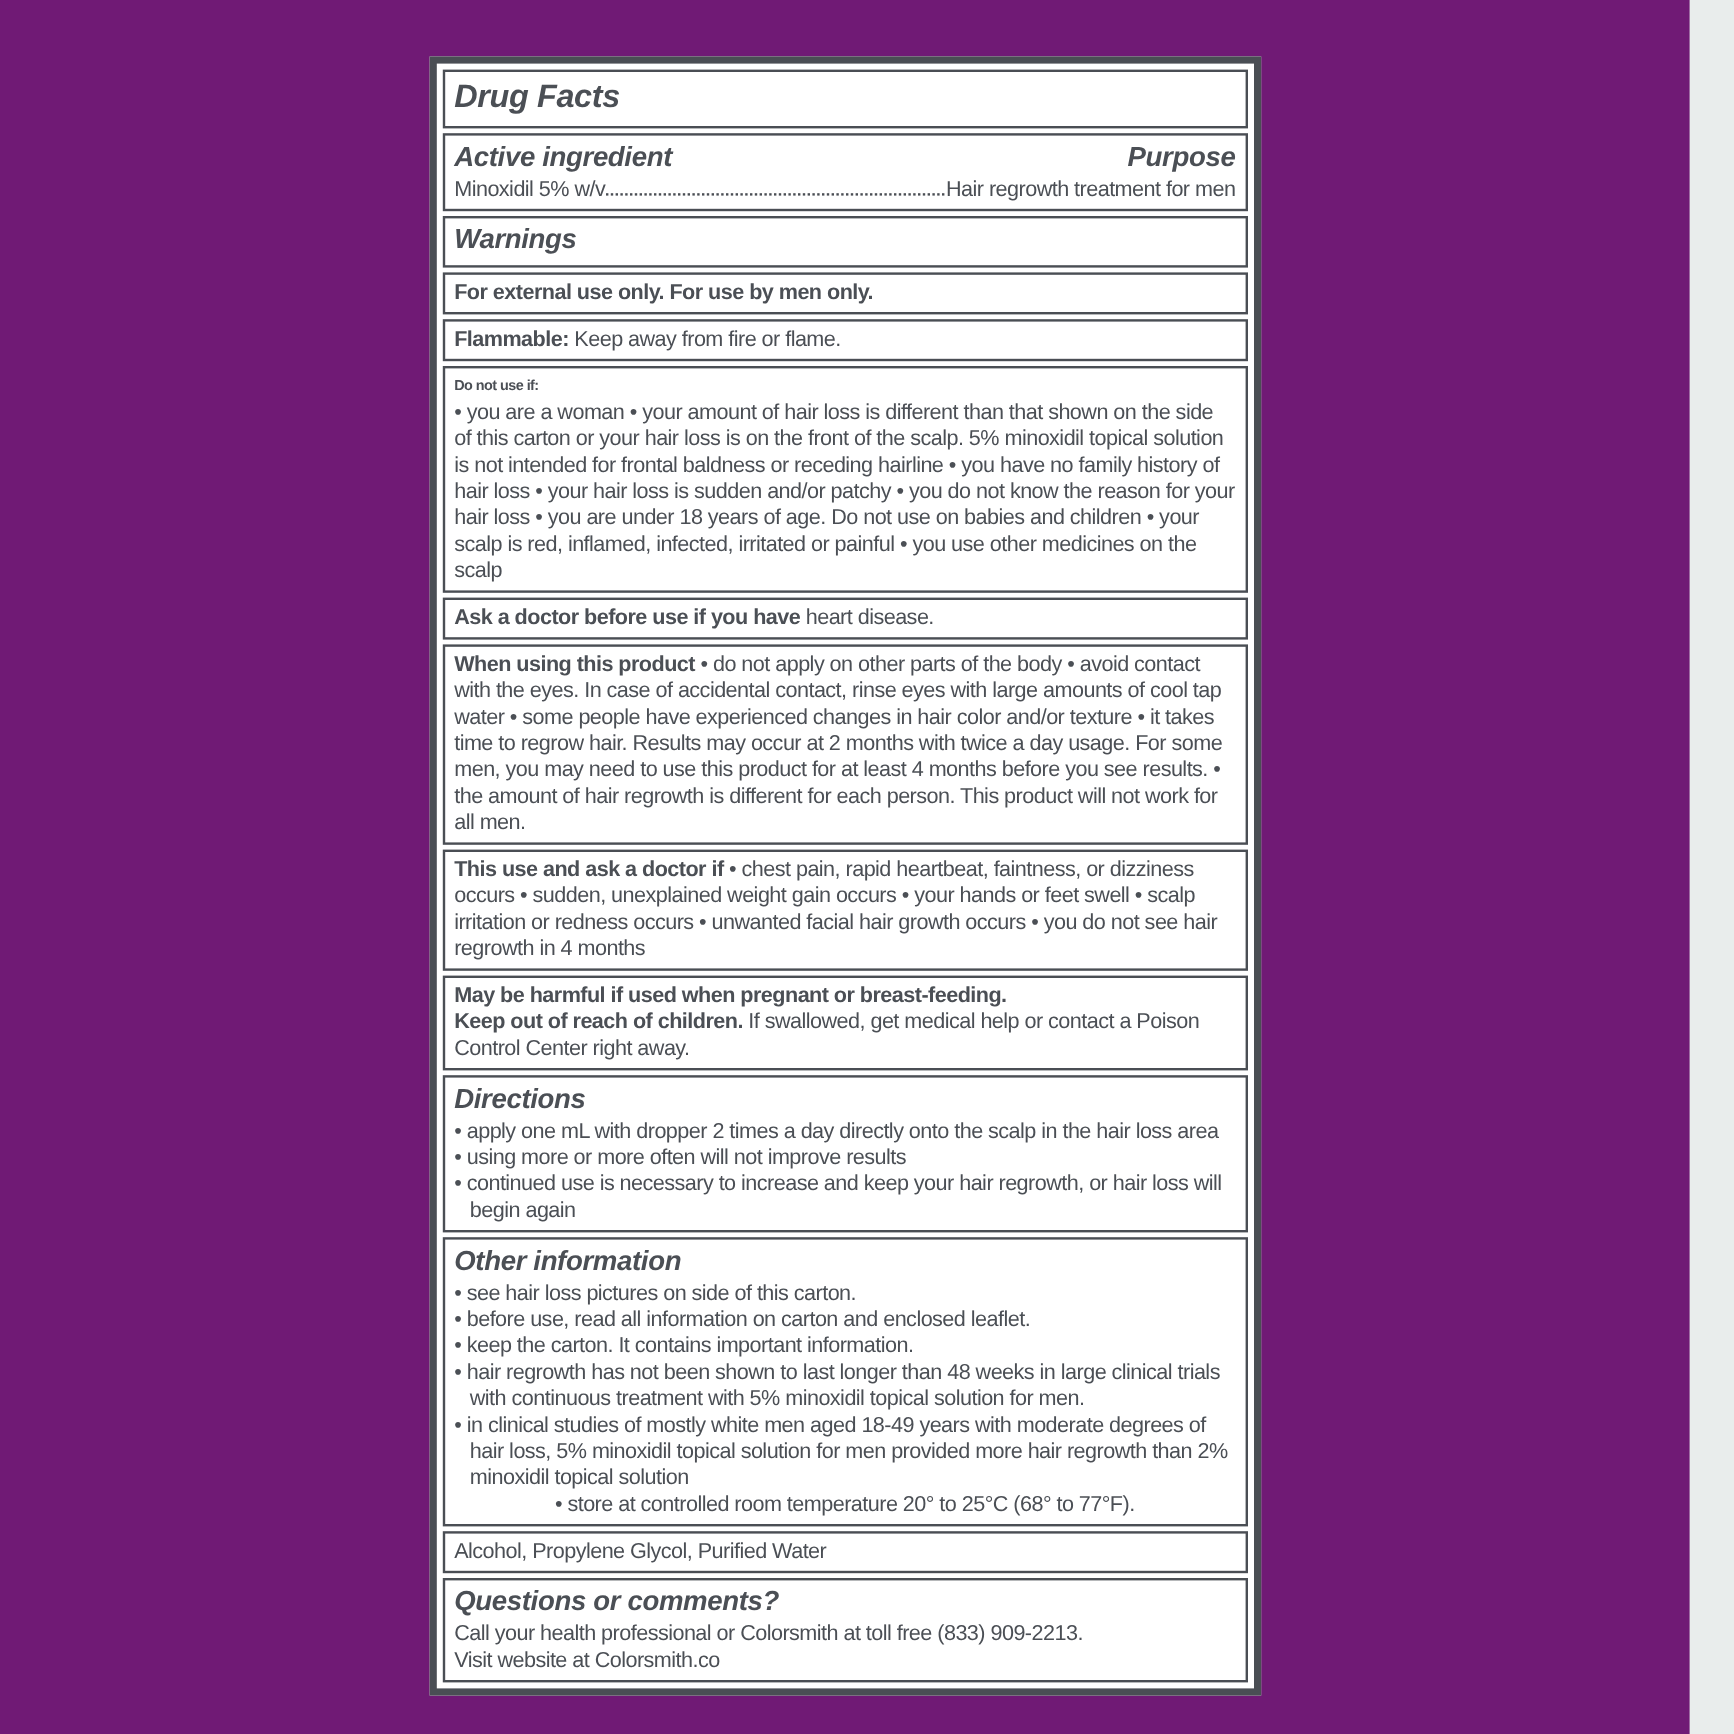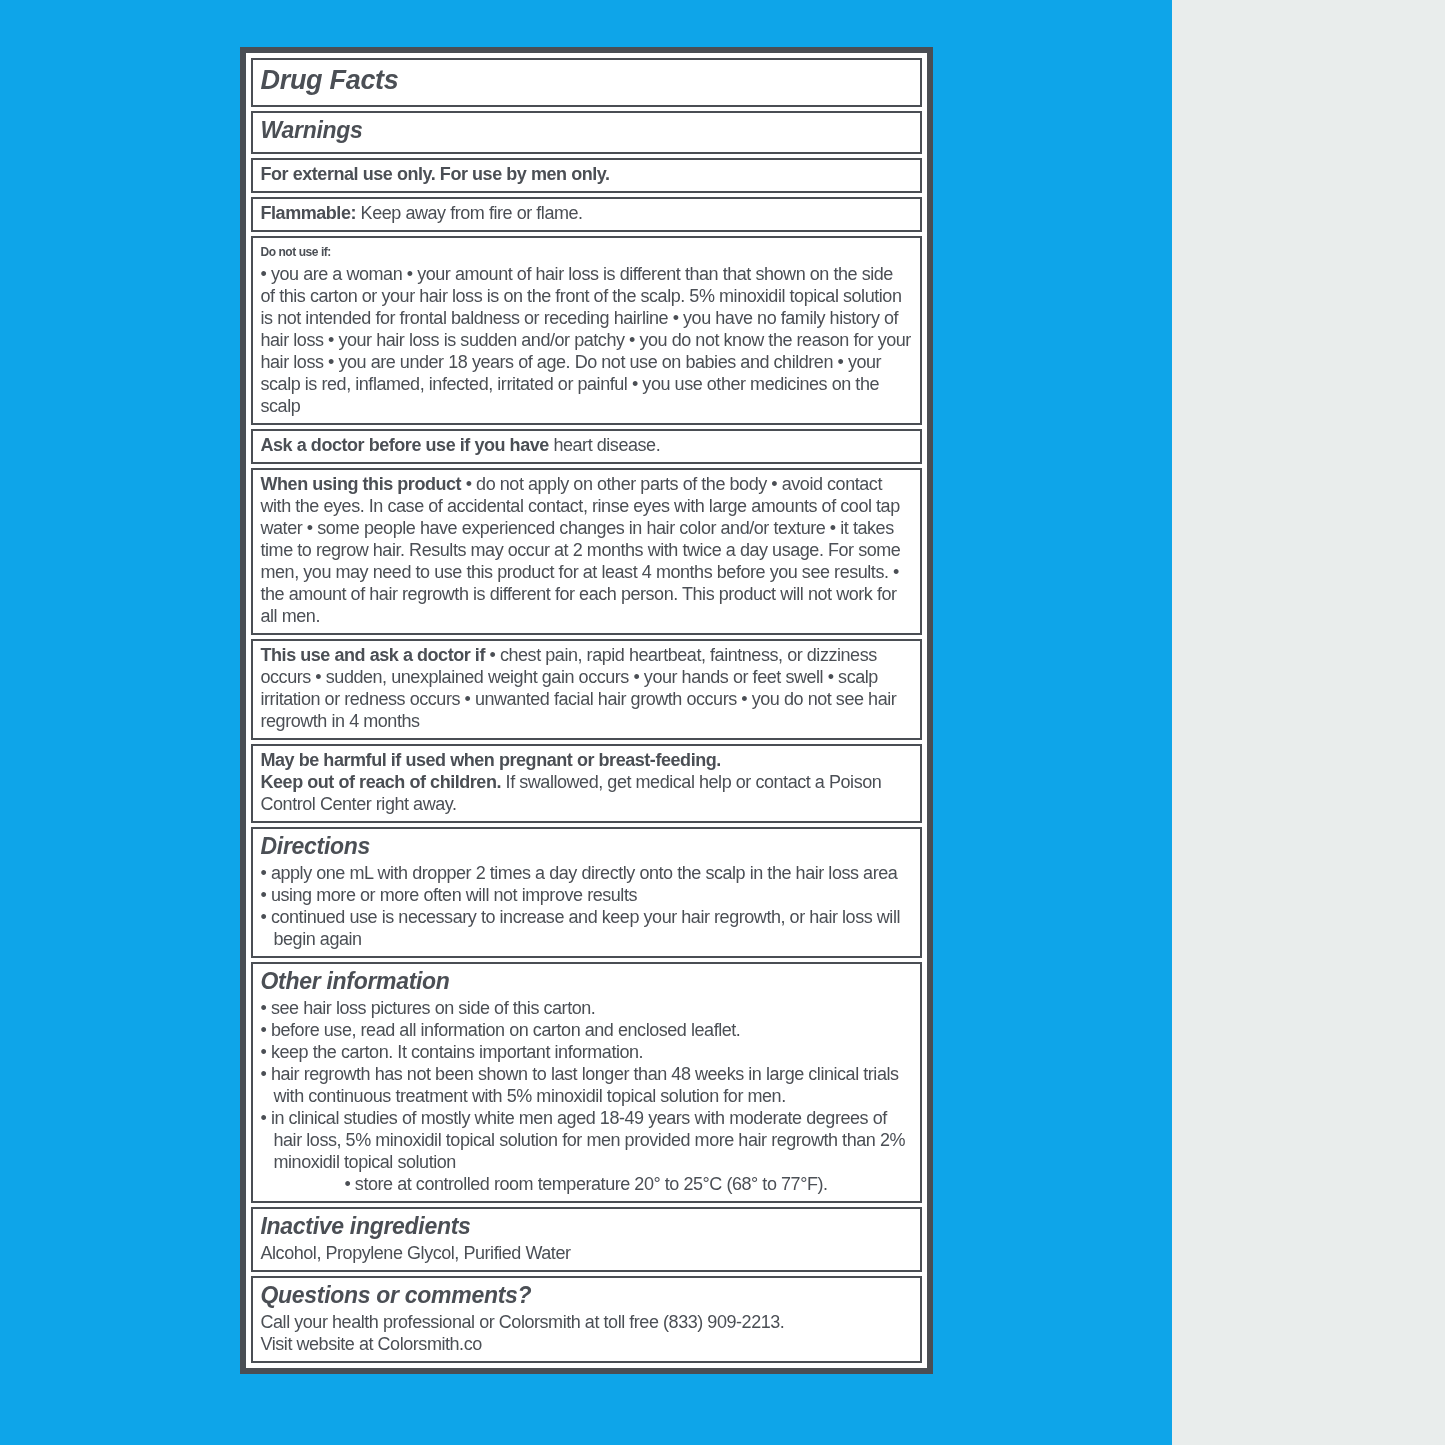--- a/index.html
+++ b/index.html
@@ -2,23 +2,23 @@
 <html><head>
 <meta charset="utf-8">
 <style>
   html, body {
     margin: 0;
     padding: 0;
     background: #e9edec;
     font-family: "Liberation Sans", sans-serif;
   }
   .page {
-    width: 1172px;
+    width: 1408px;
     height: 1445px;
-    background: #0ea5e9;
+    background: #701a75;
     overflow: hidden;
   }
   .label {
     width: 693px;
     box-sizing: border-box;
     margin: 47px auto 0 auto;
     background: #ffffff;
     border: 6px solid #4a4e54;
     padding: 5px;
     display: flex;
@@ -93,20 +93,31 @@
 </head>
 <body>
 
 <div class="page">
   <div class="label">
 
     <section class="box">
       <div class="h1">Drug Facts</div>
     </section>
 
+    <section class="box">
+      <div class="row-between">
+        <span class="h2">Active ingredient</span>
+        <span class="h2">Purpose</span>
+      </div>
+      <div class="leader-row">
+        <span>Minoxidil 5% w/v</span>
+        <span class="leader"></span>
+        <span>Hair regrowth treatment for men</span>
+      </div>
+    </section>
 
 
     <section class="box">
       <div class="h2">Warnings</div>
     </section>
 
     <section class="box">
       <p class="body allbold">For external use only. For use by men only.</p>
     </section>
 
@@ -150,21 +161,20 @@
         <li class="li">• see hair loss pictures on side of this carton.</li>
         <li class="li">• before use, read all information on carton and enclosed leaflet.</li>
         <li class="li">• keep the carton. It contains important information.</li>
         <li class="li">• hair regrowth has not been shown to last longer than 48 weeks in large clinical trials with continuous treatment with 5% minoxidil topical solution for men.</li>
         <li class="li">• in clinical studies of mostly white men aged 18-49 years with moderate degrees of hair loss, 5% minoxidil topical solution for men provided more hair regrowth than 2% minoxidil topical solution</li>
         <li class="li bold">• store at controlled room temperature 20° to 25°C (68° to 77°F).</li>
       </ul>
     </section>
 
     <section class="box">
-      <div class="h2">Inactive ingredients</div>
       <p class="body">Alcohol, Propylene Glycol, Purified Water</p>
     </section>
 
     <section class="box">
       <div class="h2">Questions or comments?</div>
       <p class="body">Call your health professional or Colorsmith at toll free (833) 909-2213.</p>
       <p class="body">Visit website at Colorsmith.co</p>
     </section>
 
   </div>

